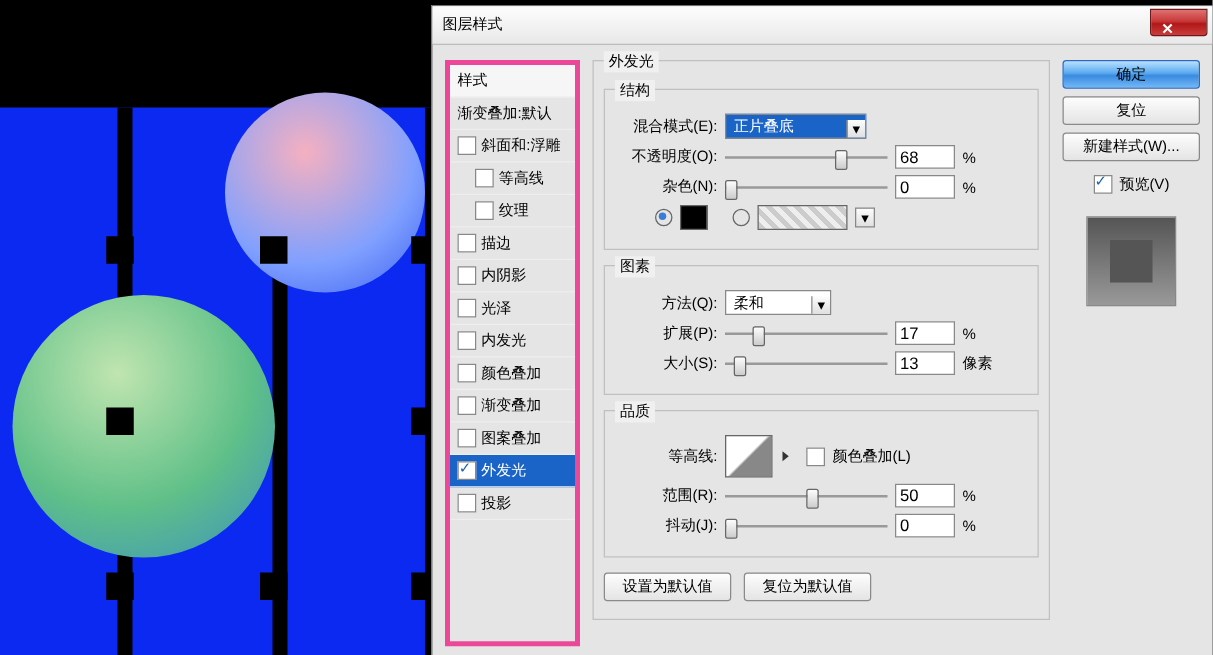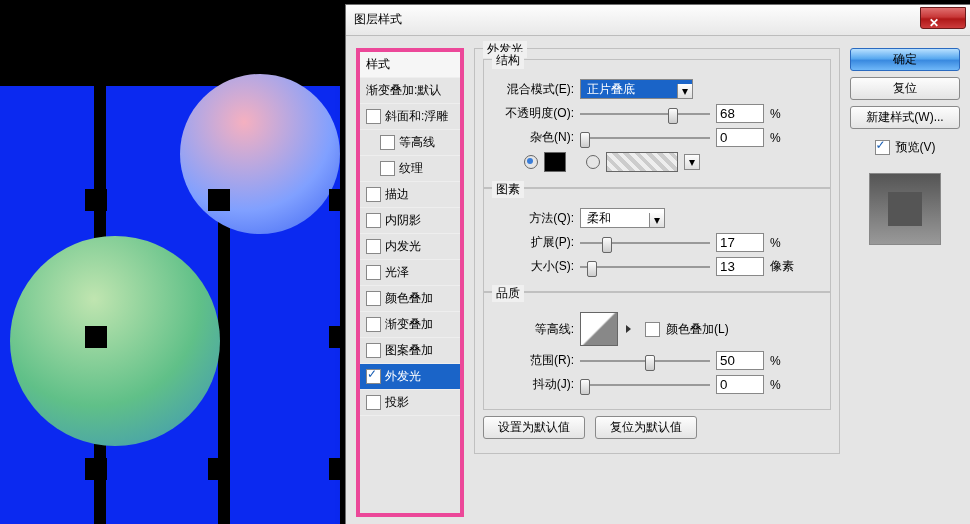--- a/index.html
+++ b/index.html
@@ -25,21 +25,21 @@
   .stylelist .item.sel{background:#1a64c8;color:#fff}
   .stylelist .sub{padding-left:20px}
   .chk{width:13px;height:13px;border:1px solid #888;background:#fff;display:inline-block;flex-shrink:0}
   .chk.on{background:#fff;position:relative}
   .chk.on::after{content:"✓";position:absolute;left:0;top:-3px;color:#1a5fb4;font-size:12px}
   
   
   .main{flex:1;position:relative}
   .grp{border:1px solid #c0c0c0;margin:0 2px 6px 2px;padding:10px 8px 8px 8px;position:relative}
   .grp>.lgd{position:absolute;left:8px;top:-8px;background:#f0f0f0;padding:0 4px}
-  .sub-grp{border:1px solid #c0c0c0;margin:0 0;padding:14px 10px 10px 10px;position:relative}
+  .sub-grp{border:1px solid #c0c0c0;margin:12px 0;padding:14px 10px 10px 10px;position:relative}
   .sub-grp>.lgd{position:absolute;left:8px;top:-8px;background:#f0f0f0;padding:0 4px}
   
   .row{display:flex;align-items:center;margin:5px 0;gap:6px}
   .row .lbl{width:80px;text-align:right}
   .row .unit{width:30px}
   
   .dd{display:inline-flex;align-items:flex-end;border:1px solid #888;background:#fff;height:18px}
   .dd.sel{background:#1a64c8;color:#fff}
   .dd .ddtxt{padding:0 6px;min-width:56px}
   .dd .ddarr{border-left:1px solid #888;width:14px;text-align:center;background:linear-gradient(#fdfdfd,#e0e0e0);color:#000}
@@ -119,25 +119,25 @@
       <div class="item">
           <span class="chk"></span>
           <span>描边</span>
         </div>
       <div class="item">
           <span class="chk"></span>
           <span>内阴影</span>
         </div>
       <div class="item">
           <span class="chk"></span>
+          <span>光泽</span>
+        </div>
+      <div class="item">
+          <span class="chk"></span>
           <span>内发光</span>
-        </div>
-      <div class="item">
-          <span class="chk"></span>
-          <span>光泽</span>
         </div>
       <div class="item">
           <span class="chk"></span>
           <span>颜色叠加</span>
         </div>
       <div class="item">
           <span class="chk"></span>
           <span>渐变叠加</span>
         </div>
       <div class="item">

